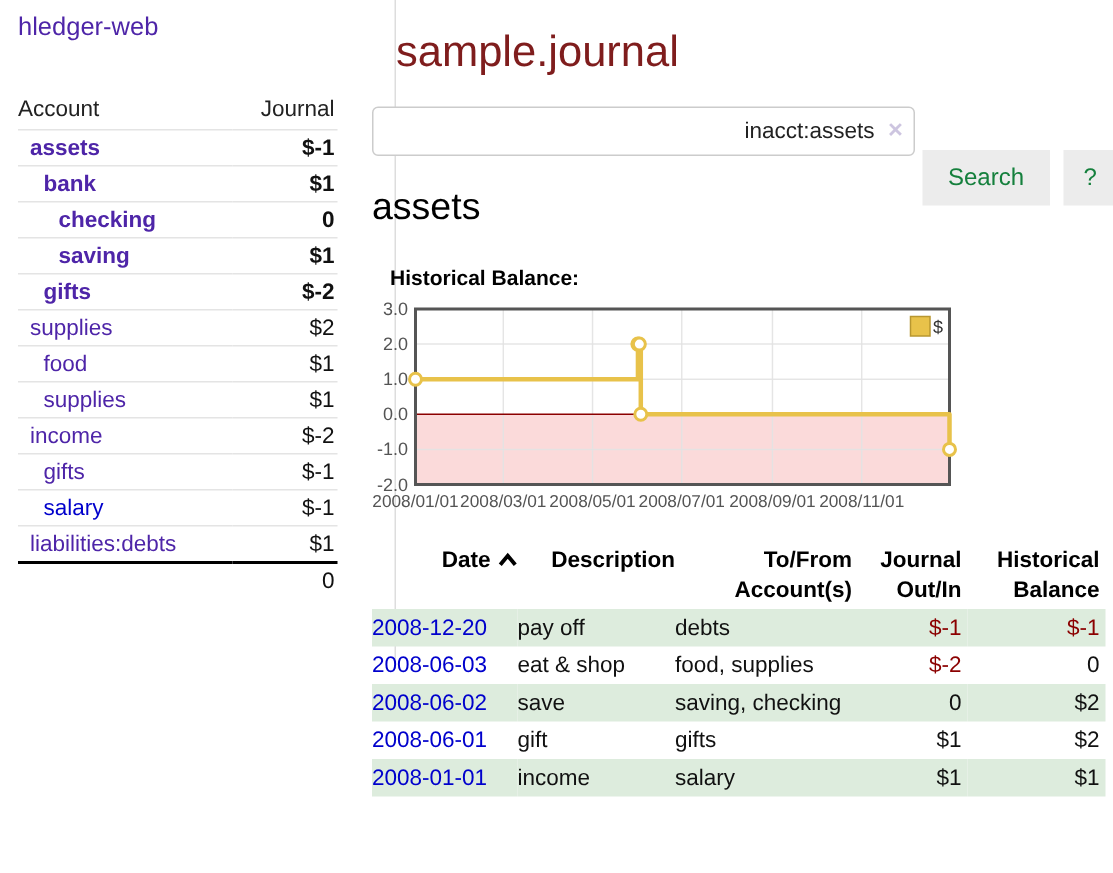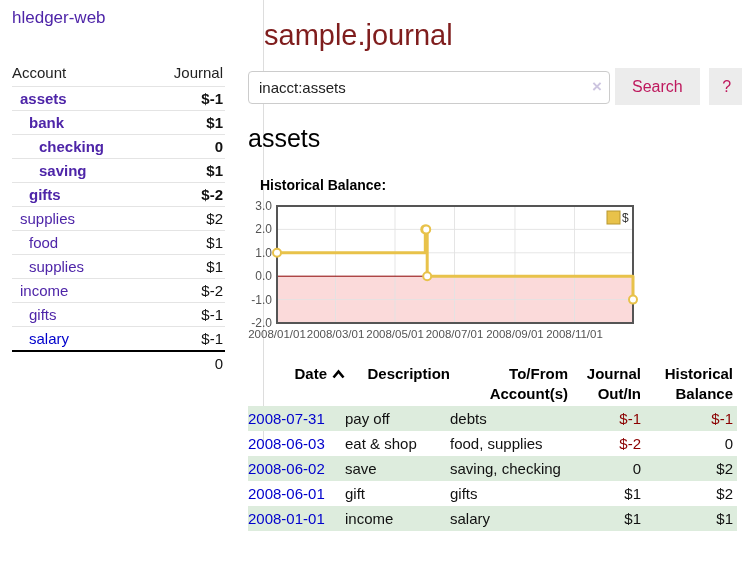--- a/index.html
+++ b/index.html
@@ -35,29 +35,29 @@
 
   
   #main{position:absolute;left:248px;top:0;width:494px;}
   #page-title{font-size:29px;font-weight:400;margin:16px;line-height:38px;color:#7f1d1d;}
   .search-row{position:absolute;top:68px;left:0;display:flex;align-items:flex-start;}
   .search-box{position:relative;width:362px;margin-top:3px;}
   #search-input{
     width:100%;height:33px;box-sizing:border-box;
     border:1px solid #ccc;border-radius:4px;
     padding:0 26px 0 10px;font-size:15px;color:#222;
-    font-family:inherit;outline:none;background:#fff;
+    font-family:inherit;outline:none;background:#fff;text-align:right;
   }
   .clear-x{
     position:absolute;right:8px;top:6px;
     color:#cdc5e0;font-size:17px;font-weight:bold;line-height:20px;cursor:pointer;
   }
   .btn{
     height:37px;background:#ececec;border:none;border-radius:0;
-    font-size:16px;color:#be185d;font-family:inherit;cursor:pointer;
+    font-size:16px;color:#15803d;font-family:inherit;cursor:pointer;margin-top:32px;
   }
   #search-btn{margin-left:5px;padding:0 17px;}
   #help-btn{margin-left:9px;width:36px;padding:0;}
   #acct-heading{position:absolute;top:124px;left:0;margin:0;font-size:25px;font-weight:400;color:#000;}
   #chart-label{position:absolute;top:177px;left:12px;font-size:14px;font-weight:bold;color:#000;}
   #chart{position:absolute;left:-8px;top:200px;width:502px;height:146px;}
   #chart svg text{font-family:"Liberation Sans",sans-serif;}
 
   
   #register{position:absolute;left:0;top:362px;width:489px;border-collapse:collapse;font-size:15px;}
@@ -119,20 +119,24 @@
           <td class="acct l1"><a class="purple">income</a></td>
           <td class="bal negW">$-2</td>
         </tr>
         <tr>
           <td class="acct l2"><a class="purple">gifts</a></td>
           <td class="bal negW">$-1</td>
         </tr>
         <tr>
           <td class="acct l2"><a class="blue">salary</a></td>
           <td class="bal negW">$-1</td>
+        </tr>
+        <tr>
+          <td class="acct l1"><a class="purple">liabilities:debts</a></td>
+          <td class="bal">$1</td>
         </tr>
       </tbody>
     <tfoot>
       <tr class="total">
         <td class="acct"></td>
         <td class="bal">0</td>
       </tr>
     </tfoot>
   </table>
 </div>
@@ -202,21 +206,21 @@
               <polyline points="1.5,8.5 6.5,2.5 11.5,8.5" fill="none" stroke="#000" stroke-width="2.6"></polyline>
             </svg></th>
           <th>Description</th>
           <th>To/From Account(s)</th>
           <th class="r">Journal Out/In</th>
           <th class="r">Historical Balance</th>
         </tr>
       </thead>
     <tbody id="reg-body">
         <tr class="g">
-          <td><a class="blue">2008-07-31</a></td>
+          <td><a class="blue">2008-12-20</a></td>
           <td class="">pay off</td>
           <td class="">debts</td>
           <td class="r negS">$-1</td>
           <td class="r negS">$-1</td>
         </tr>
         <tr>
           <td><a class="blue">2008-06-03</a></td>
           <td class="">eat &amp; shop</td>
           <td class="">food, supplies</td>
           <td class="r negS">$-2</td>

